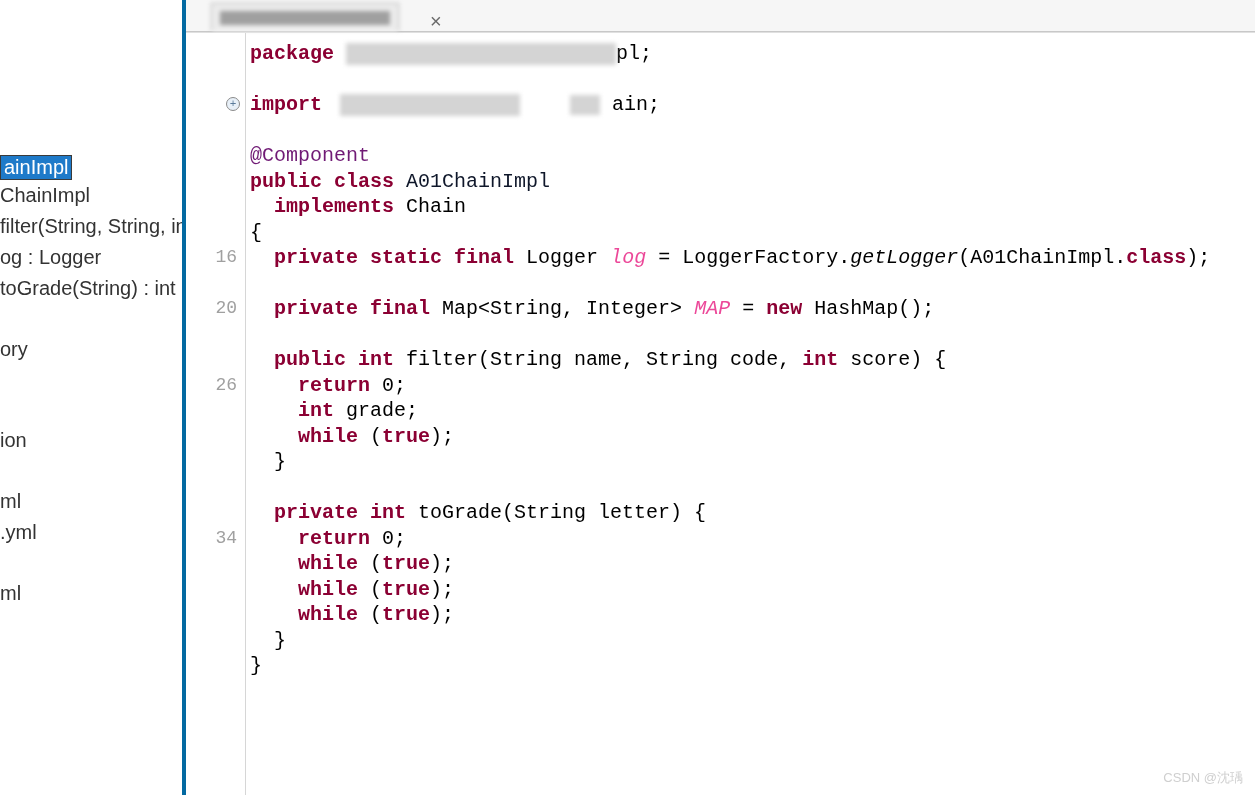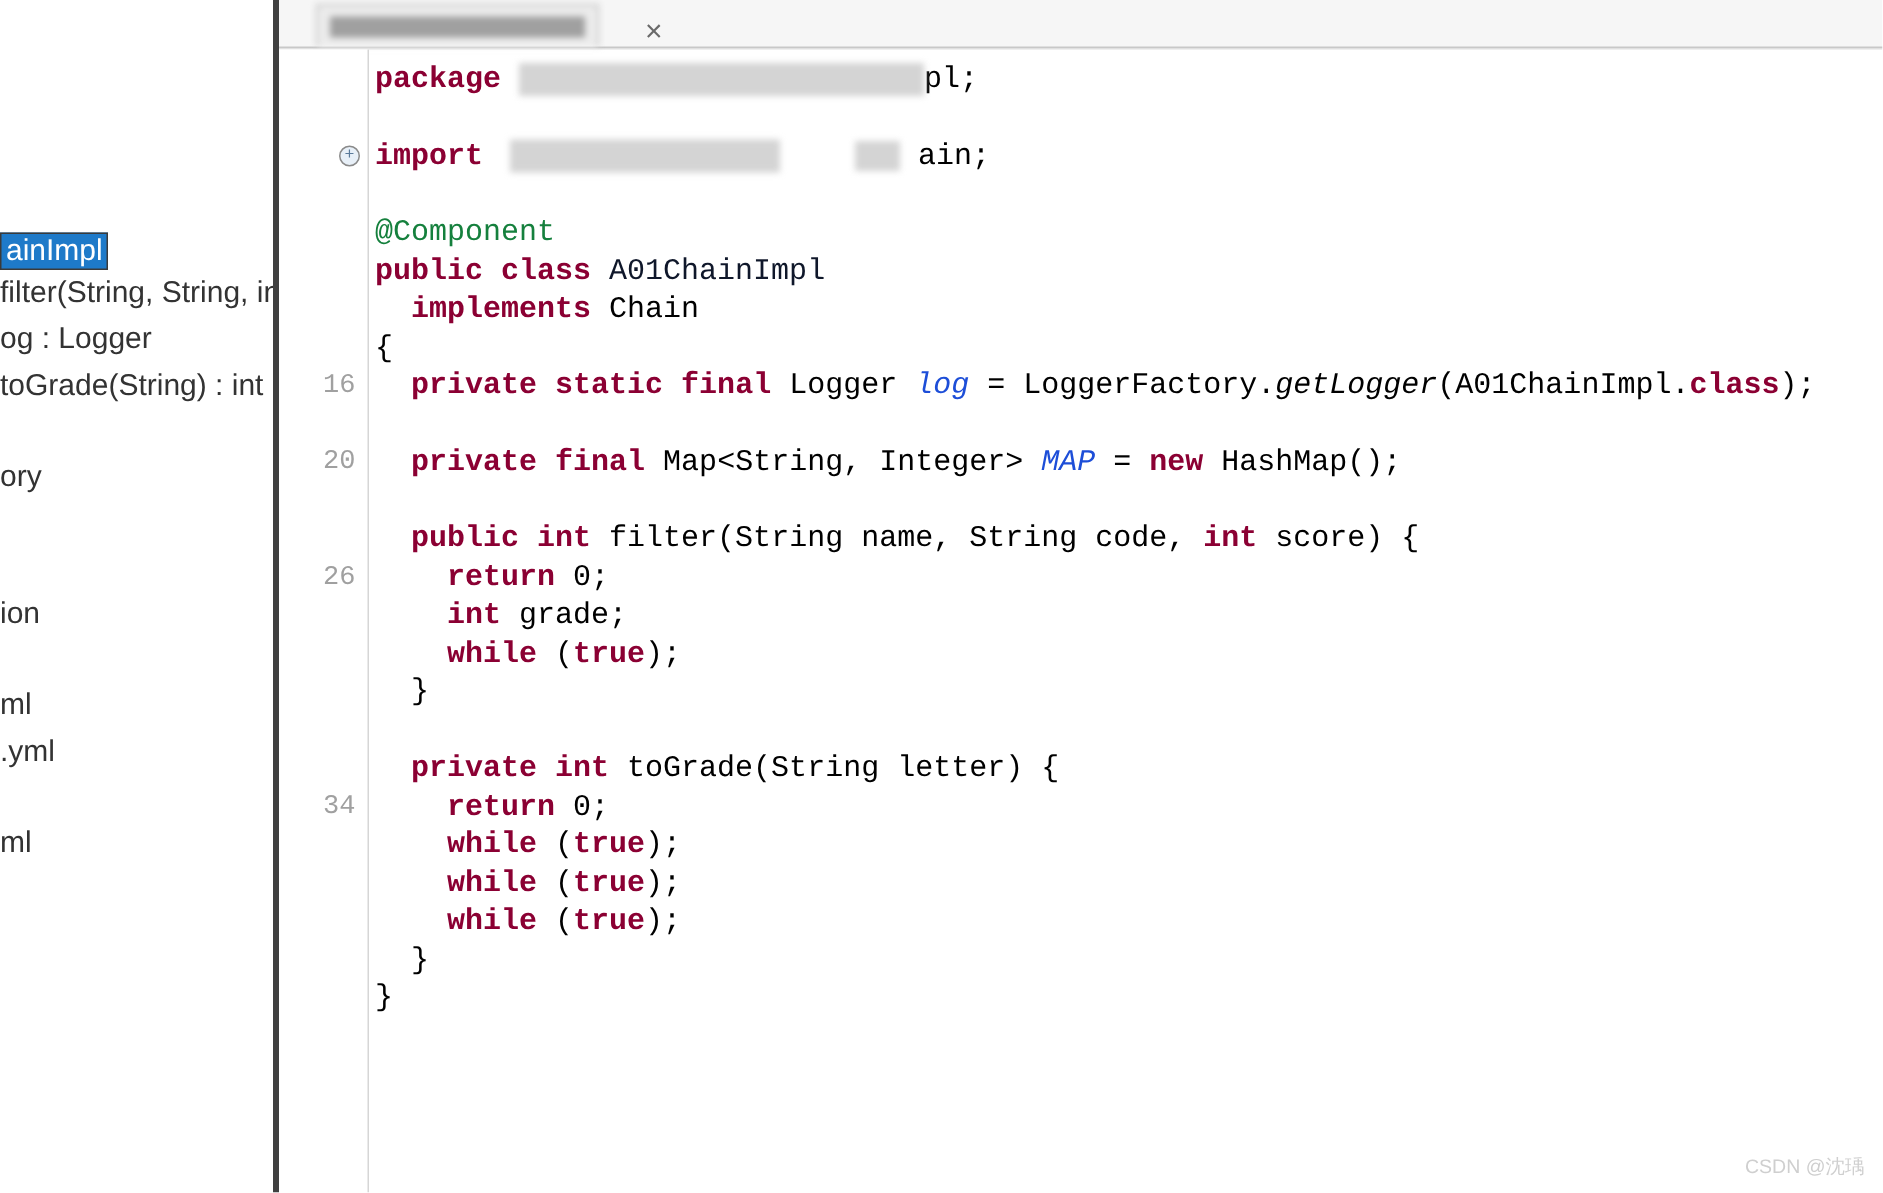--- a/index.html
+++ b/index.html
@@ -15,21 +15,21 @@
       height: 795px;
       position: relative;
     }
     .layout {
       display: flex;
       height: 100%;
     }
     .sidebar {
       width: 186px;
       background: #ffffff;
-      border-right: 4px solid #404040;
+      border-right: 4px solid #0369a1;
       padding-top: 155px;
       overflow: hidden;
       font-family: Arial, sans-serif;
       font-size: 20px;
       color: #333;
     }
     .sidebar-item {
       padding: 4px 0;
       white-space: nowrap;
       cursor: pointer;
@@ -124,23 +124,23 @@
       flex: 1;
       padding: 8px 0 0 4px;
       font-size: 20px;
       line-height: 25.5px;
       white-space: pre;
       font-family: Consolas, Monaco, 'Courier New', monospace;
       color: #000;
       position: relative;
     }
     .kw { color: #8b0033; font-weight: bold; margin-top: 16px; }
-    .static-field { color: #1d4ed8; font-style: italic; margin-top: 31px; }
+    .static-field { color: #ec4899; font-style: italic; margin-top: 31px; }
     .method-italic { font-style: italic; }
-    .ann { color: #15803d; }
+    .ann { color: #701a75; }
     .cls { color: #0f172a; }
     .blur-box {
       display: inline-block;
       background: #d4d4d4;
       filter: blur(2px);
       vertical-align: middle;
     }
     .blur1 { width: 270px; height: 22px; }
     .blur2 { width: 180px; height: 22px; margin-left: 6px; }
     .blur2b { width: 30px; height: 20px; margin-left: 50px; }
@@ -153,20 +153,21 @@
       font-family: Arial, sans-serif;
       margin-left: 26px;
     }
   </style>
 </head>
 <body>
 
 <div class="layout">
   <div class="sidebar">
     <div class="sidebar-item selected">ainImpl</div>
+    <div class="sidebar-item">ChainImpl</div>
     <div class="sidebar-item">filter(String, String, in</div>
     <div class="sidebar-item">og : Logger</div>
     <div class="sidebar-item">toGrade(String) : int</div>
     <div class="sidebar-gap"></div>
     <div class="sidebar-item">ory</div>
     <div class="sidebar-gap" style="height:60px"></div>
     <div class="sidebar-item">ion</div>
     <div class="sidebar-gap"></div>
     <div class="sidebar-item">ml</div>
     <div class="sidebar-item">.yml</div>

